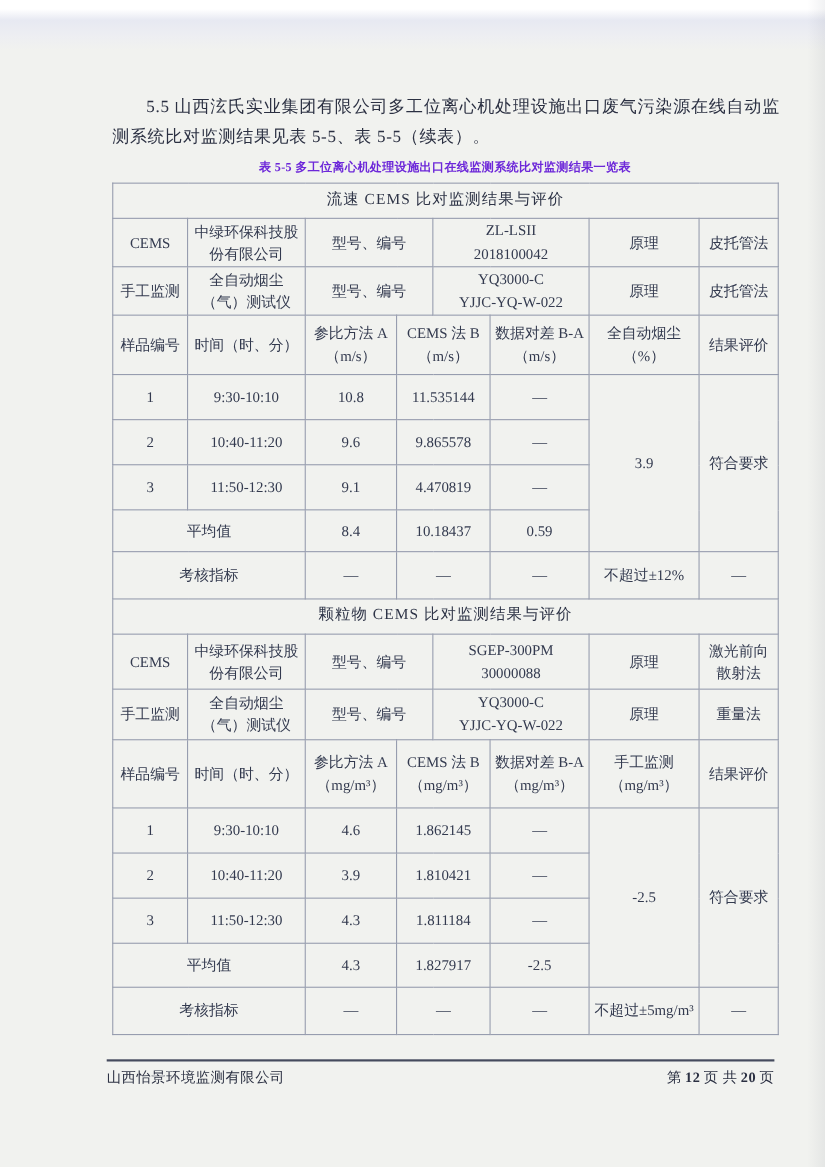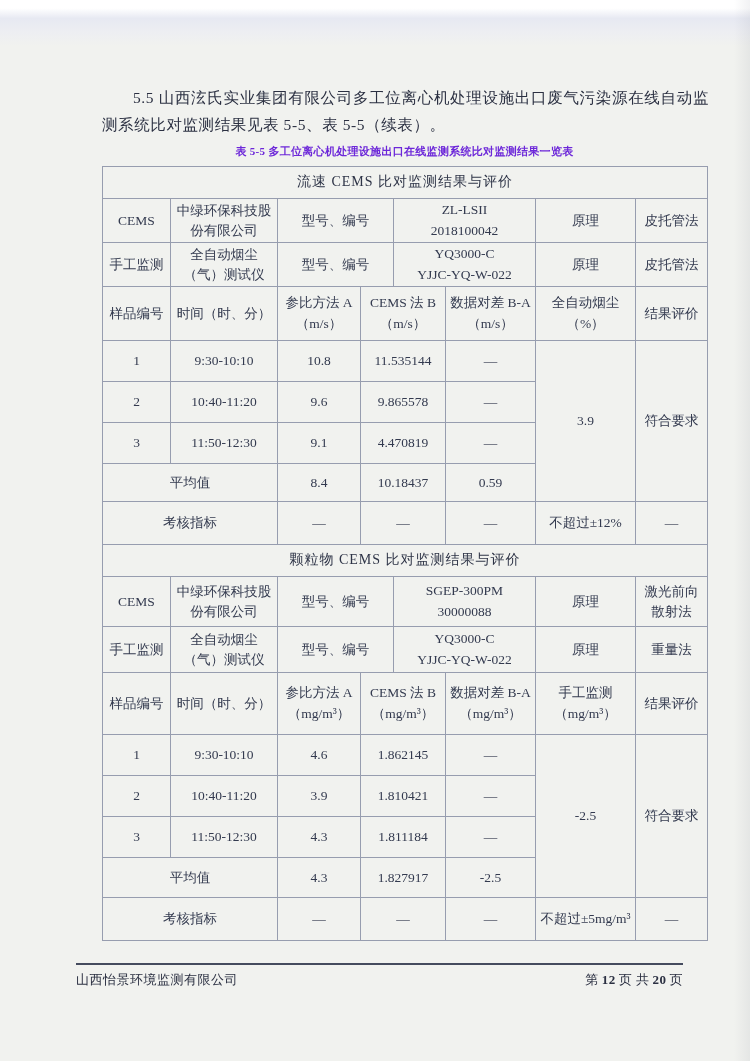--- a/index.html
+++ b/index.html
@@ -47,21 +47,21 @@
   tr.r-head2{height:62px;}
   tr.r-data{height:41px;}
   tr.r-avg{height:38px;}
   tr.r-avg2{height:40px;}
   tr.r-check{height:43px;}
   .sec-title{font-size:14px;letter-spacing:1px;color:#2e3447;}
   .bold{font-weight:normal;}
   .num{font-size:13.5px;}
   .two-line div{line-height:1.5;font-family:Liberation Serif, serif;}
   .footer{
-    position:absolute;left:76px;top:963px;width:607px;
+    position:absolute;left:97px;top:963px;width:607px;
     border-top:2px solid #454b5e;
     padding-top:6px;
     display:flex;justify-content:space-between;align-items:baseline;
     font-size:13px;color:#2b3042;letter-spacing:0.5px;
   }
   .footer .pg b{font-weight:bold;margin:13px 3px;font-family:Liberation Serif, serif;}
 </style>
 </head>
 <body>
 

